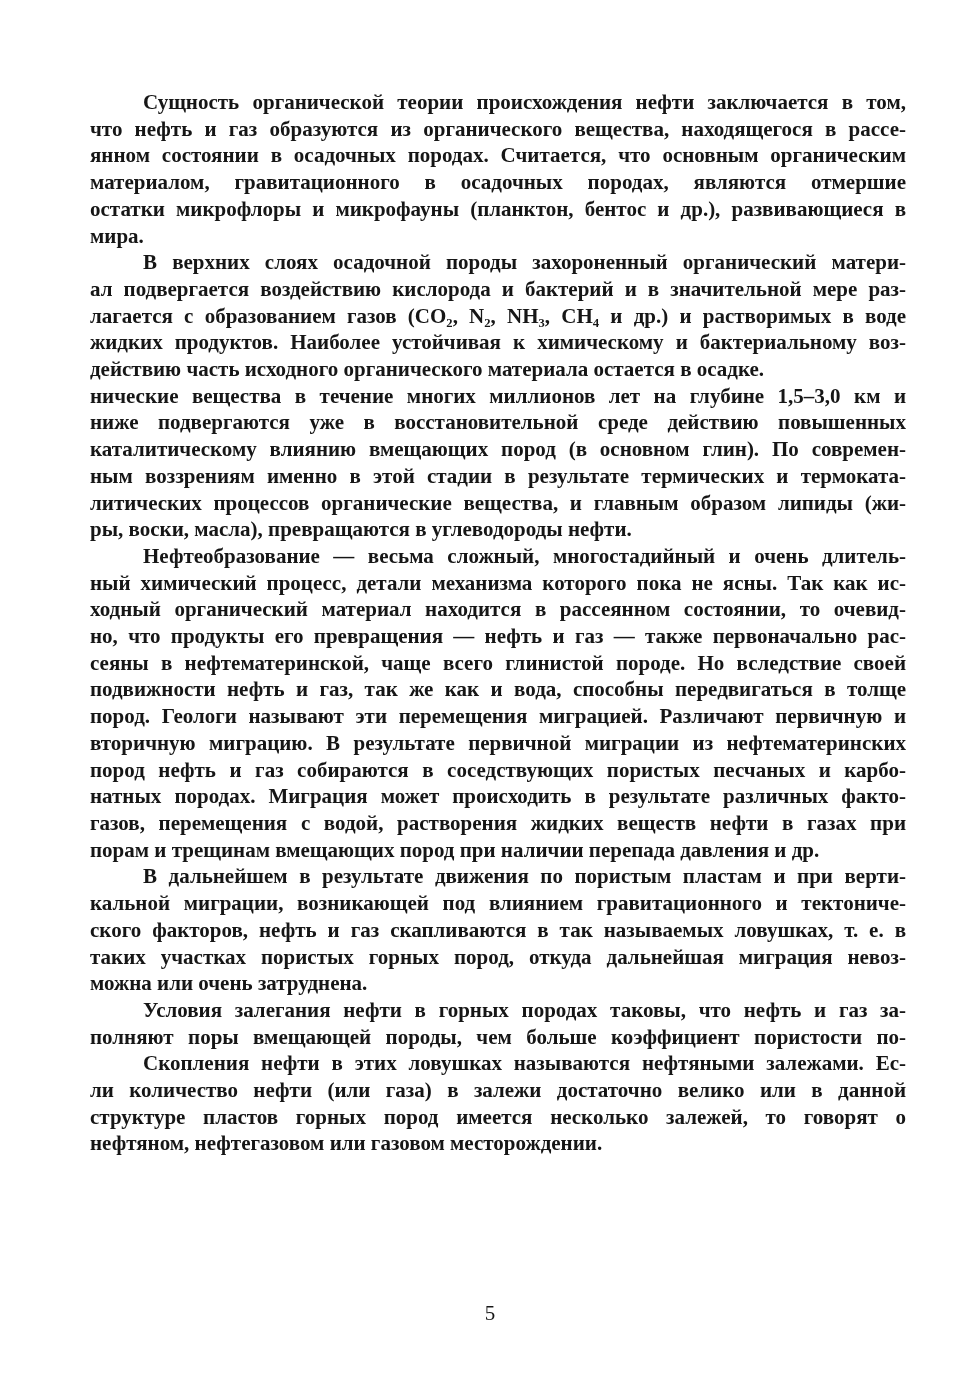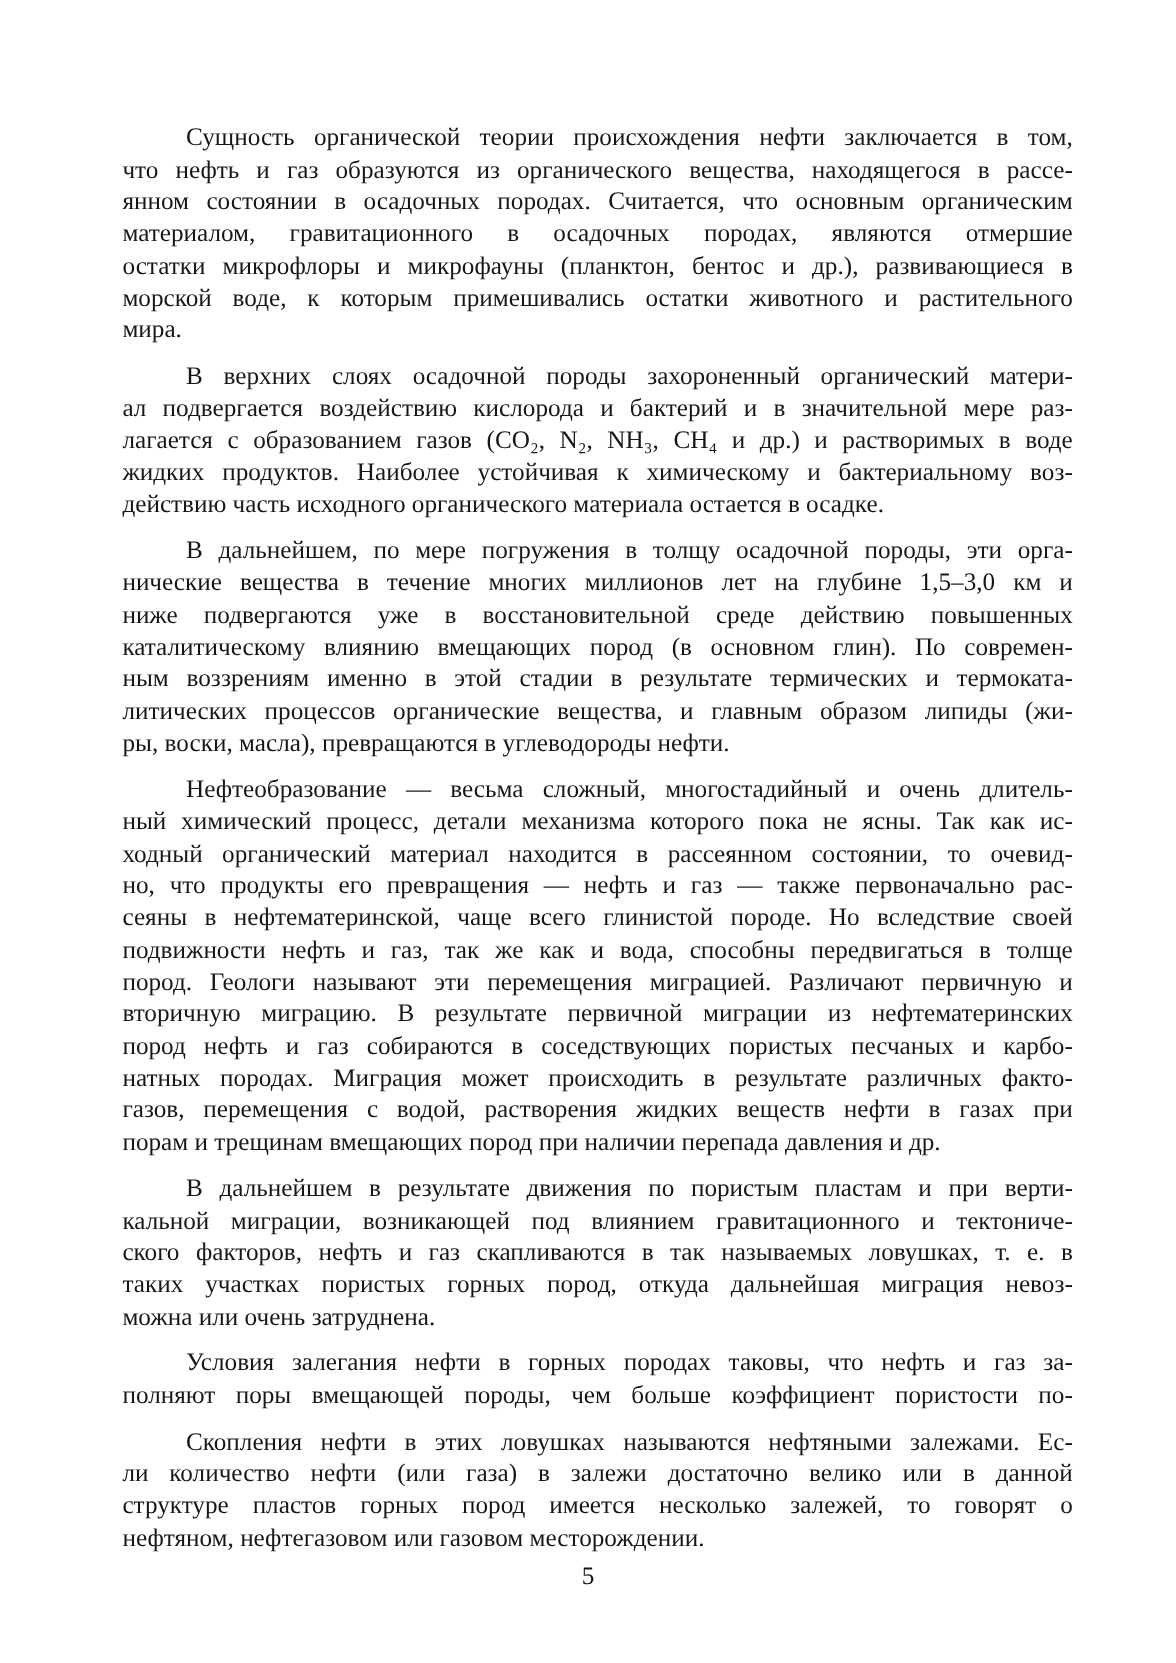--- a/index.html
+++ b/index.html
@@ -18,21 +18,22 @@
   }
   .text-block {
     position: absolute;
     top: 89px;
     left: 90px;
     width: 816px;
     font-size: 21px;
     line-height: 26.7px;
   }
   .paragraph {
-    margin: 12px;
+    margin: 0;
+    font-weight: bold;
   }
   .line {
     text-align: justify;
     -moz-text-align-last: justify;
     text-align-last: justify;
     white-space: normal;
   }
   .line.last {
     -moz-text-align-last: left;
     text-align-last: left;
@@ -54,32 +55,30 @@
 <body>
 
 <div class="page">
   <div class="text-block">
       <div class="paragraph">
         <div class="line first">Сущность органической теории происхождения нефти заключается в том,</div>
         <div class="line">что нефть и газ образуются из органического вещества, находящегося в рассе-</div>
         <div class="line">янном состоянии в осадочных породах. Считается, что основным органическим</div>
         <div class="line">материалом, гравитационного в осадочных породах, являются отмершие</div>
         <div class="line">остатки микрофлоры и микрофауны (планктон, бентос и др.), развивающиеся в</div>
-        <div class="line">морской воде, к которым примешивались остатки животного и растительного</div>
         <div class="line last">мира.</div>
       </div>
       <div class="paragraph">
         <div class="line first">В верхних слоях осадочной породы захороненный органический матери-</div>
         <div class="line">ал подвергается воздействию кислорода и бактерий и в значительной мере раз-</div>
         <div class="line">лагается с образованием газов (CO₂, N₂, NH₃, CH₄ и др.) и растворимых в воде</div>
         <div class="line">жидких продуктов. Наиболее устойчивая к химическому и бактериальному воз-</div>
         <div class="line last">действию часть исходного органического материала остается в осадке.</div>
       </div>
       <div class="paragraph">
-        <div class="line first">В дальнейшем, по мере погружения в толщу осадочной породы, эти орга-</div>
         <div class="line">нические вещества в течение многих миллионов лет на глубине 1,5–3,0 км и</div>
         <div class="line">ниже подвергаются уже в восстановительной среде действию повышенных</div>
         <div class="line">каталитическому влиянию вмещающих пород (в основном глин). По современ-</div>
         <div class="line">ным воззрениям именно в этой стадии в результате термических и термоката-</div>
         <div class="line">литических процессов органические вещества, и главным образом липиды (жи-</div>
         <div class="line last">ры, воски, масла), превращаются в углеводороды нефти.</div>
       </div>
       <div class="paragraph">
         <div class="line first">Нефтеобразование — весьма сложный, многостадийный и очень длитель-</div>
         <div class="line">ный химический процесс, детали механизма которого пока не ясны. Так как ис-</div>

